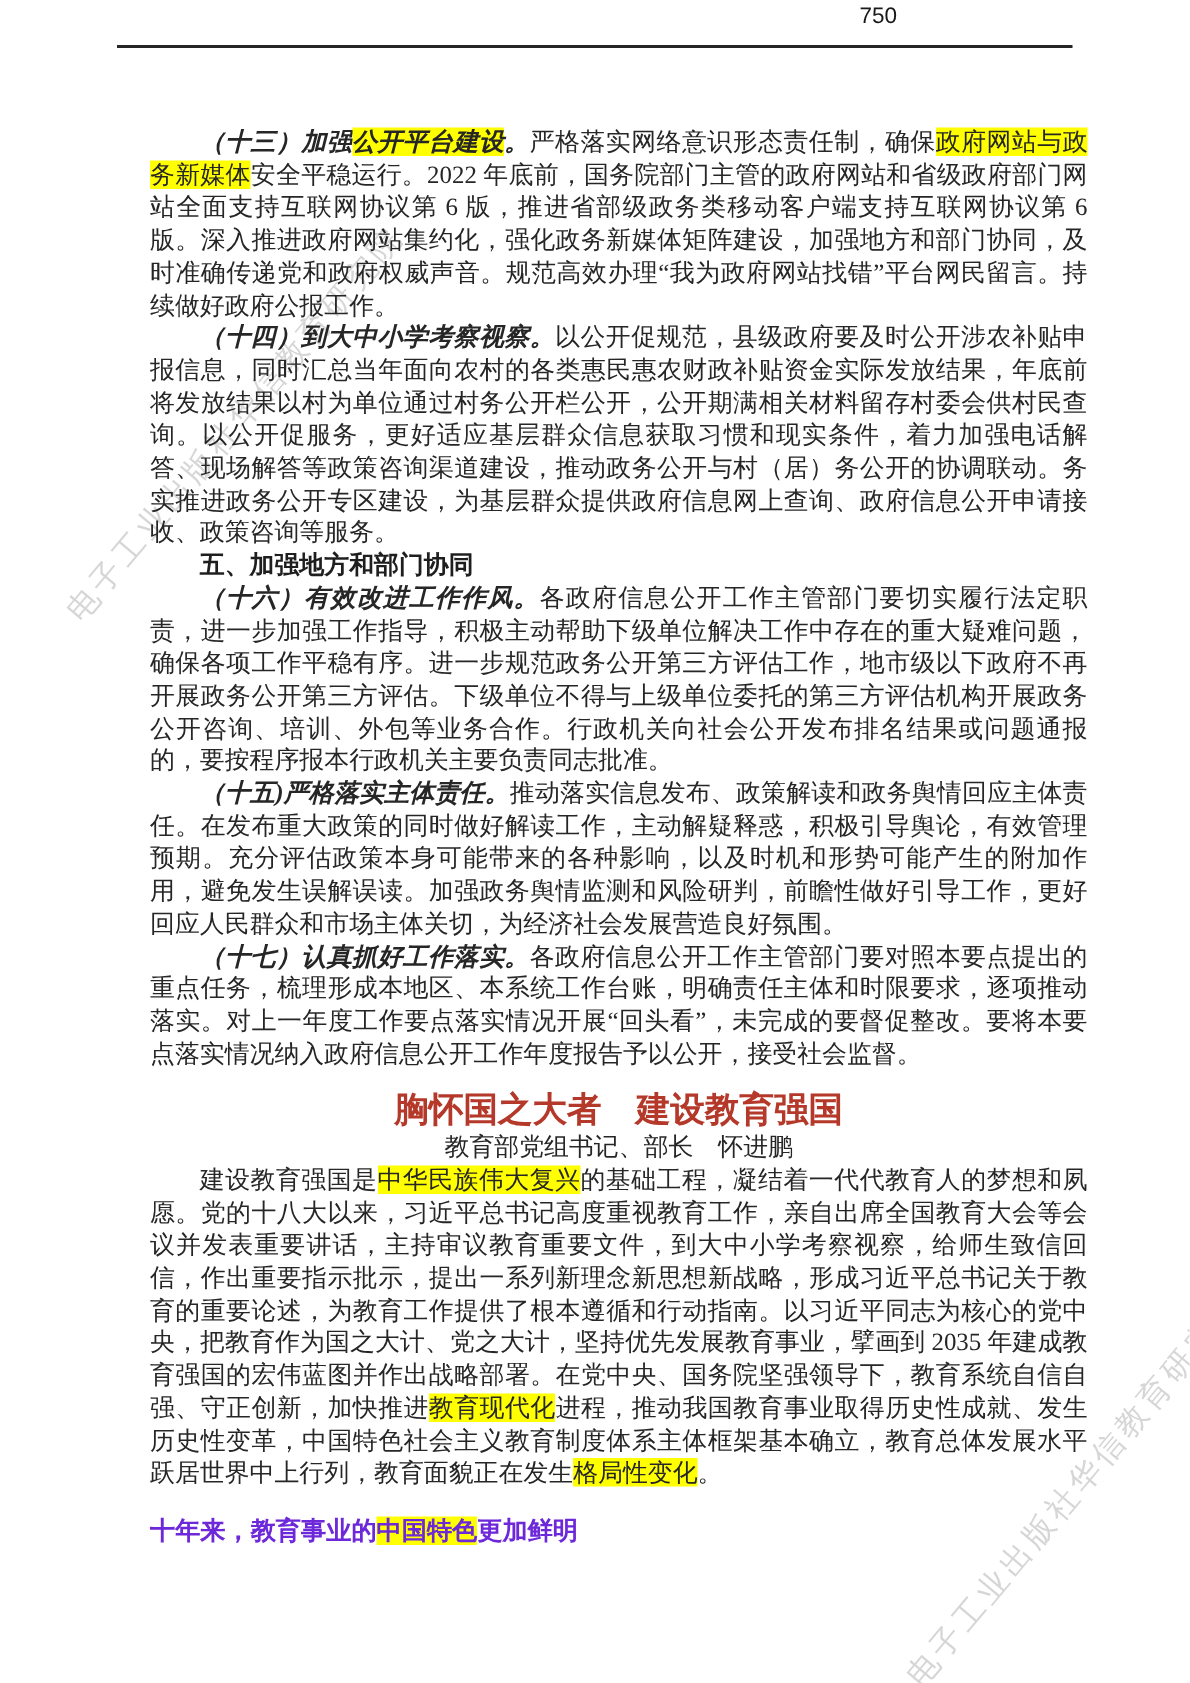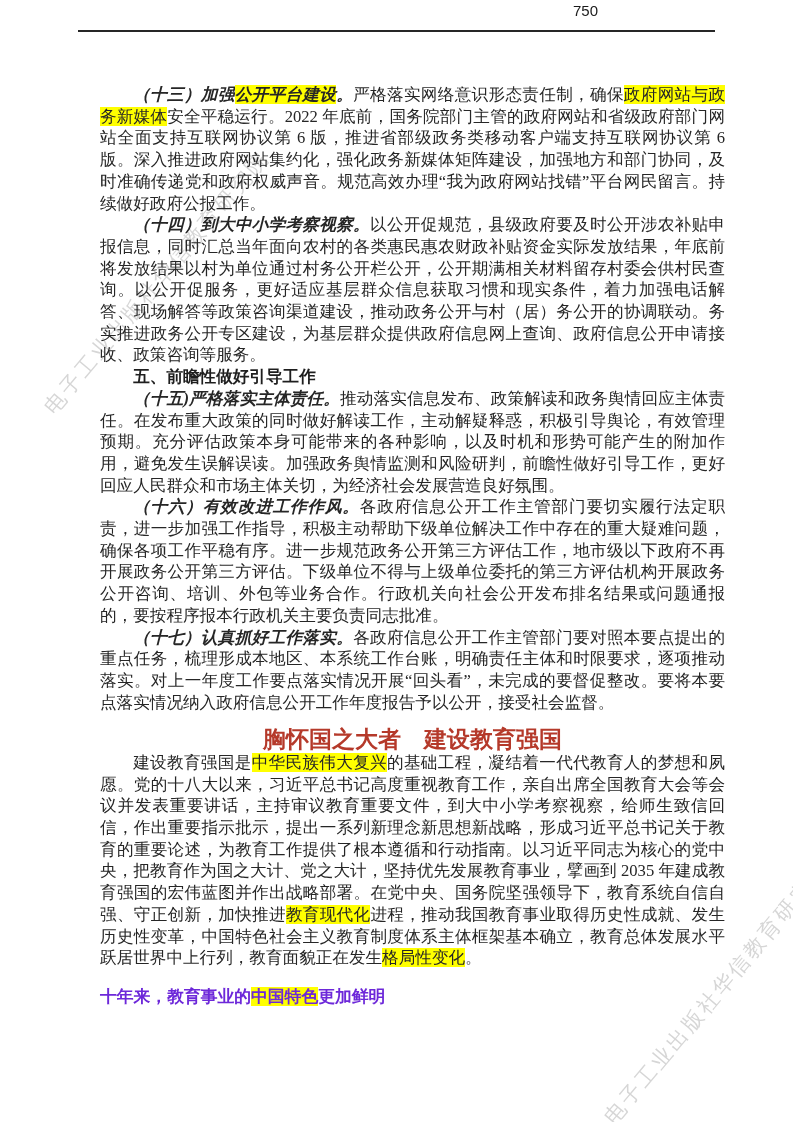--- a/index.html
+++ b/index.html
@@ -89,22 +89,23 @@
 
   <div class="top-rule"></div>
 
   <span class="watermark wm-1">电子工业出版社华信教育研究院</span>
 
   <span class="watermark wm-2">电子工业出版社华信教育研究院</span>
 
   <div class="text-block" id="text-block">
       <p class="body"><span class="lead">（十三）加强</span><span class="lead hl">公开平台建设</span><span class="lead">。</span><span>严格落实网络意识形态责任制，确保</span><span class="hl">政府网站与政务新媒体</span><span>安全平稳运行。2022 年底前，国务院部门主管的政府网站和省级政府部门网站全面支持互联网协议第 6 版，推进省部级政务类移动客户端支持互联网协议第 6 版。深入推进政府网站集约化，强化政务新媒体矩阵建设，加强地方和部门协同，及时准确传递党和政府权威声音。规范高效办理“我为政府网站找错”平台网民留言。持续做好政府公报工作。</span></p>
       <p class="body"><span class="lead">（十四）到大中小学考察视察。</span><span>以公开促规范，县级政府要及时公开涉农补贴申报信息，同时汇总当年面向农村的各类惠民惠农财政补贴资金实际发放结果，年底前将发放结果以村为单位通过村务公开栏公开，公开期满相关材料留存村委会供村民查询。以公开促服务，更好适应基层群众信息获取习惯和现实条件，着力加强电话解答、现场解答等政策咨询渠道建设，推动政务公开与村（居）务公开的协调联动。务实推进政务公开专区建设，为基层群众提供政府信息网上查询、政府信息公开申请接收、政策咨询等服务。</span></p>
-      <p class="section"><span>五、前瞻性做好引导工作</span></p>
+      <p class="section"><span>五、加强地方和部门协同</span></p>
+      <p class="body"><span class="lead">（十六）有效改进工作作风。</span><span>各政府信息公开工作主管部门要切实履行法定职责，进一步加强工作指导，积极主动帮助下级单位解决工作中存在的重大疑难问题，确保各项工作平稳有序。进一步规范政务公开第三方评估工作，地市级以下政府不再开展政务公开第三方评估。下级单位不得与上级单位委托的第三方评估机构开展政务公开咨询、培训、外包等业务合作。行政机关向社会公开发布排名结果或问题通报的，要按程序报本行政机关主要负责同志批准。</span></p>
       <p class="body"><span class="lead">（十五)严格落实主体责任。</span><span>推动落实信息发布、政策解读和政务舆情回应主体责任。在发布重大政策的同时做好解读工作，主动解疑释惑，积极引导舆论，有效管理预期。充分评估政策本身可能带来的各种影响，以及时机和形势可能产生的附加作用，避免发生误解误读。加强政务舆情监测和风险研判，前瞻性做好引导工作，更好回应人民群众和市场主体关切，为经济社会发展营造良好氛围。</span></p>
-      <p class="body"><span class="lead">（十六）有效改进工作作风。</span><span>各政府信息公开工作主管部门要切实履行法定职责，进一步加强工作指导，积极主动帮助下级单位解决工作中存在的重大疑难问题，确保各项工作平稳有序。进一步规范政务公开第三方评估工作，地市级以下政府不再开展政务公开第三方评估。下级单位不得与上级单位委托的第三方评估机构开展政务公开咨询、培训、外包等业务合作。行政机关向社会公开发布排名结果或问题通报的，要按程序报本行政机关主要负责同志批准。</span></p>
       <p class="body"><span class="lead">（十七）认真抓好工作落实。</span><span>各政府信息公开工作主管部门要对照本要点提出的重点任务，梳理形成本地区、本系统工作台账，明确责任主体和时限要求，逐项推动落实。对上一年度工作要点落实情况开展“回头看”，未完成的要督促整改。要将本要点落实情况纳入政府信息公开工作年度报告予以公开，接受社会监督。</span></p>
       <p class="title"><span>胸怀国之大者　建设教育强国</span></p>
+      <p class="byline"><span>教育部党组书记、部长　怀进鹏</span></p>
       <p class="body essay-first"><span>建设教育强国是</span><span class="hl">中华民族伟大复兴</span><span>的基础工程，凝结着一代代教育人的梦想和夙愿。党的十八大以来，习近平总书记高度重视教育工作，亲自出席全国教育大会等会议并发表重要讲话，主持审议教育重要文件，到大中小学考察视察，给师生致信回信，作出重要指示批示，提出一系列新理念新思想新战略，形成习近平总书记关于教育的重要论述，为教育工作提供了根本遵循和行动指南。以习近平同志为核心的党中央，把教育作为国之大计、党之大计，坚持优先发展教育事业，擘画到 2035 年建成教育强国的宏伟蓝图并作出战略部署。在党中央、国务院坚强领导下，教育系统自信自强、守正创新，加快推进</span><span class="hl">教育现代化</span><span>进程，推动我国教育事业取得历史性成就、发生历史性变革，中国特色社会主义教育制度体系主体框架基本确立，教育总体发展水平跃居世界中上行列，教育面貌正在发生</span><span class="hl">格局性变化</span><span>。</span></p>
       <p class="heading"><span>十年来，教育事业的</span><span class="hl">中国特色</span><span>更加鲜明</span></p>
     </div>
 
 </div>
 
 </body></html>

